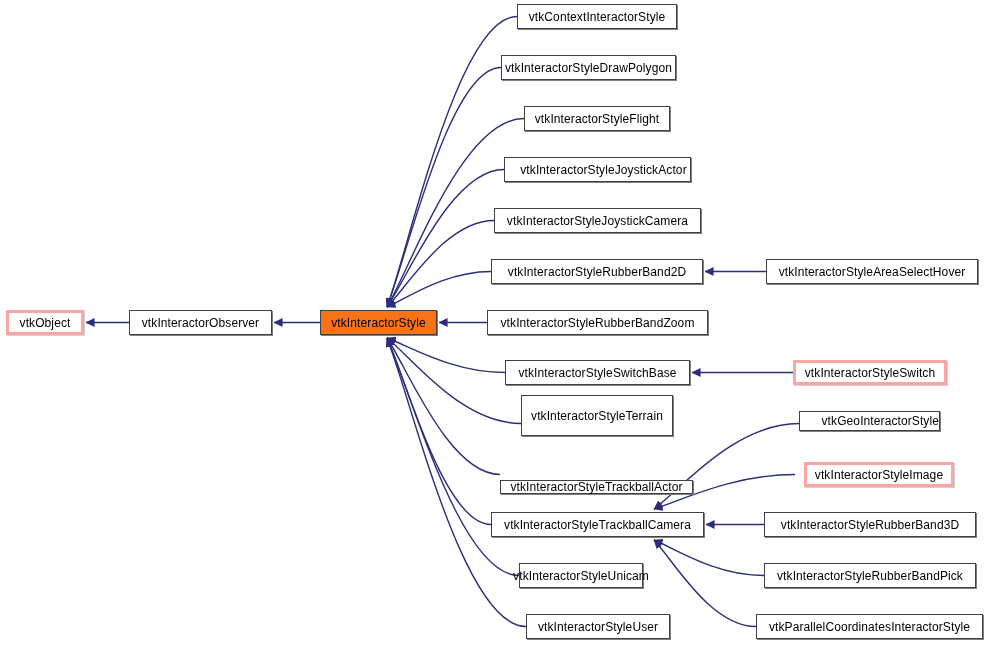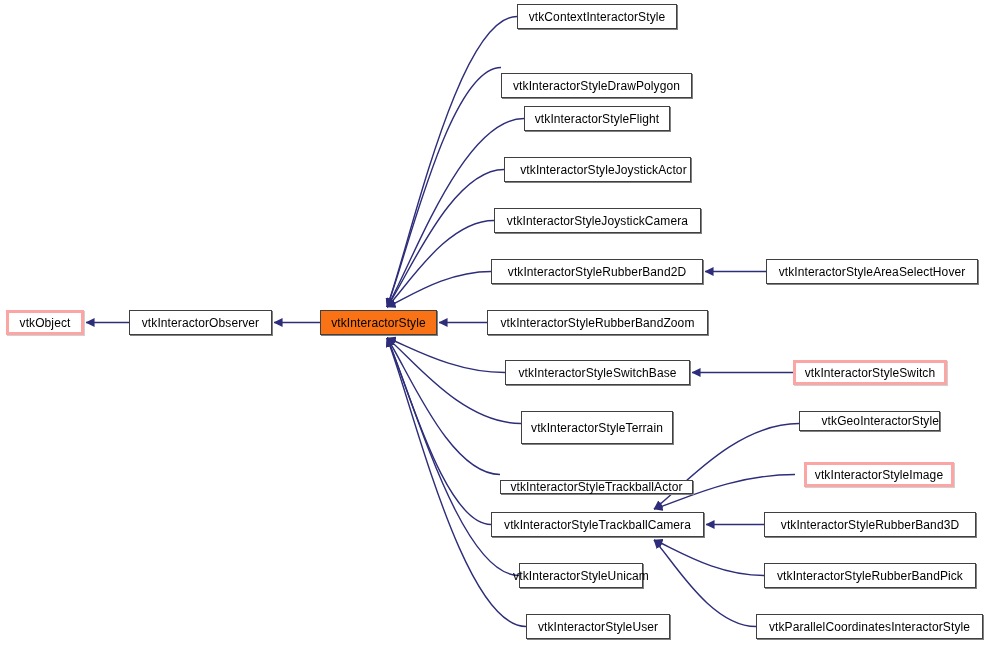--- a/index.html
+++ b/index.html
@@ -89,42 +89,42 @@
       </div>
       <div class="node" style="left: 129px; top: 310px; width: 143px; height: 25px;">
         <span class="node-label">vtkInteractorObserver</span>
       </div>
       <div class="node current" style="left: 320px; top: 310px; width: 117px; height: 25px;">
         <span class="node-label">vtkInteractorStyle</span>
       </div>
       <div class="node" style="left: 517px; top: 4px; width: 160px; height: 25px;">
         <span class="node-label">vtkContextInteractorStyle</span>
       </div>
-      <div class="node" style="left: 501px; top: 73px; width: 191px; height: 25px;">
+      <div class="node" style="left: 501px; top: 55px; width: 175px; height: 25px;">
         <span class="node-label">vtkInteractorStyleDrawPolygon</span>
       </div>
       <div class="node" style="left: 524px; top: 106px; width: 146px; height: 25px;">
         <span class="node-label">vtkInteractorStyleFlight</span>
       </div>
       <div class="node" style="left: 504px; top: 157px; width: 187px; height: 25px; padding-left: 12px;">
         <span class="node-label">vtkInteractorStyleJoystickActor</span>
       </div>
       <div class="node" style="left: 494px; top: 208px; width: 207px; height: 25px;">
         <span class="node-label">vtkInteractorStyleJoystickCamera</span>
       </div>
       <div class="node" style="left: 491px; top: 259px; width: 212px; height: 25px;">
         <span class="node-label">vtkInteractorStyleRubberBand2D</span>
       </div>
       <div class="node" style="left: 487px; top: 310px; width: 221px; height: 25px;">
         <span class="node-label">vtkInteractorStyleRubberBandZoom</span>
       </div>
       <div class="node" style="left: 505px; top: 360px; width: 185px; height: 25px;">
         <span class="node-label">vtkInteractorStyleSwitchBase</span>
       </div>
-      <div class="node" style="left: 521px; top: 411px; width: 152px; height: 33px; text-align: center;">
+      <div class="node" style="left: 521px; top: 395px; width: 152px; height: 41px; text-align: center;">
         <span class="node-label">vtkInteractorStyleTerrain</span>
       </div>
       <div class="node" style="left: 500px; top: 480px; width: 193px; height: 14px;">
         <span class="node-label">vtkInteractorStyleTrackballActor</span>
       </div>
       <div class="node" style="left: 491px; top: 512px; width: 213px; height: 25px;">
         <span class="node-label">vtkInteractorStyleTrackballCamera</span>
       </div>
       <div class="node" style="left: 519px; top: 563px; width: 124px; height: 25px;">
         <span class="node-label">vtkInteractorStyleUnicam</span>

